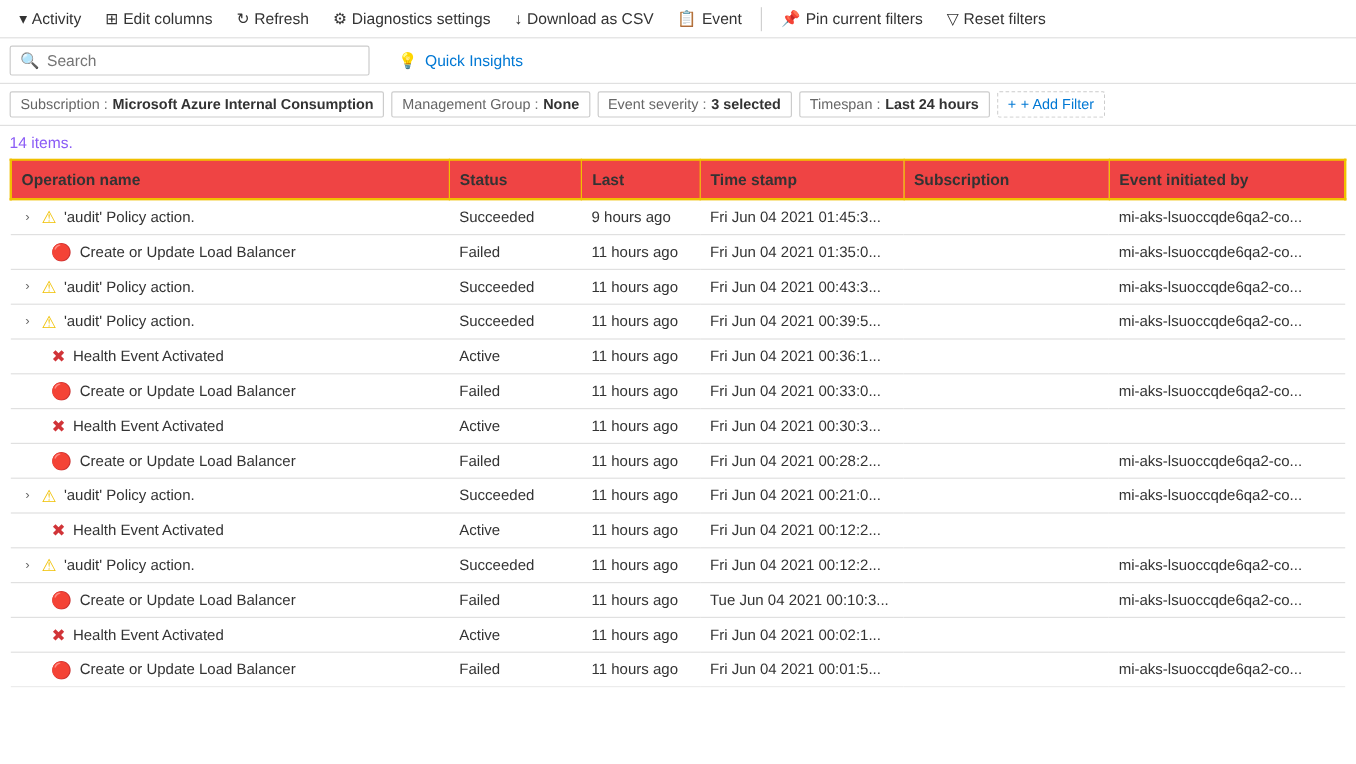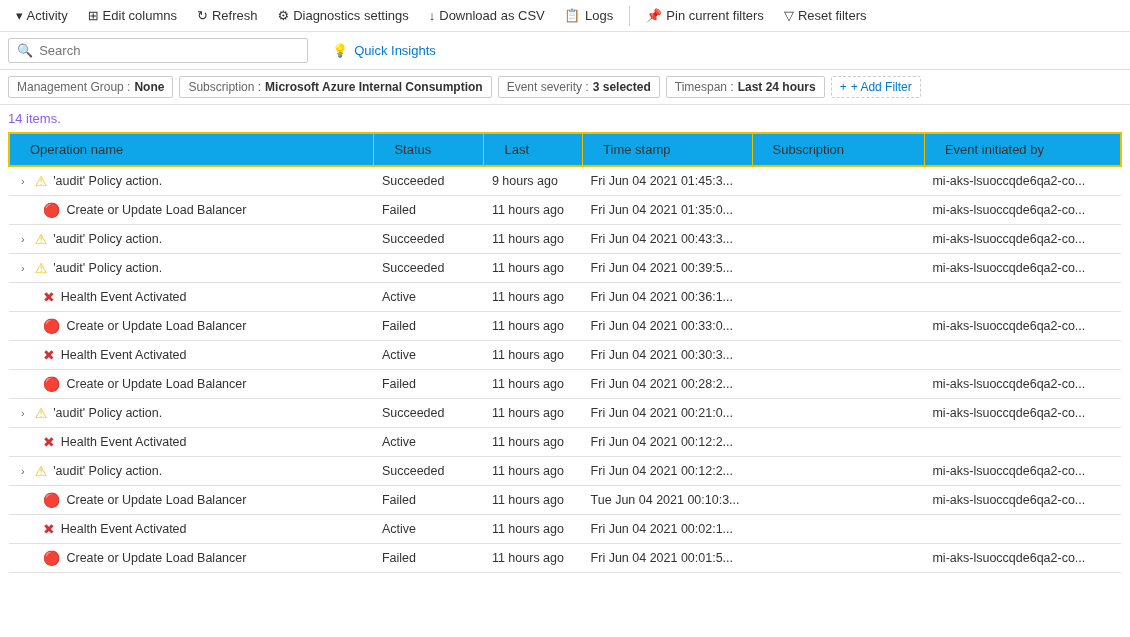--- a/index.html
+++ b/index.html
@@ -120,25 +120,25 @@
     }
     table {
       width: 100%;
       border-collapse: collapse;
     }
     thead tr {
       border: 2px solid #f0c000;
     }
     thead th {
       text-align: left;
-      padding: 8px 20px;
-      font-weight: 400;
+      padding: 8px 8px;
+      font-weight: 700;
       font-size: 13px;
       color: #333;
-      background: #0ea5e9;
+      background: #ef4444;
       border: 1px solid #f0c000;
       white-space: nowrap;
     }
     tbody tr {
       border-bottom: 1px solid #e0e0e0;
     }
     tbody td {
       padding: 6px 8px;
       font-size: 12.5px;
       color: #333;
@@ -182,21 +182,21 @@
   <button class="toolbar-btn">
     <span>⚙</span>
     <span>Diagnostics settings</span>
   </button>
   <button class="toolbar-btn">
     <span>↓</span>
     <span>Download as CSV</span>
   </button>
   <button class="toolbar-btn">
     <span>📋</span>
-    <span>Logs</span>
+    <span>Event</span>
   </button>
   <div class="toolbar-separator"></div>
   <button class="toolbar-btn">
     <span>📌</span>
     <span>Pin current filters</span>
   </button>
   <button class="toolbar-btn">
     <span>▽</span>
     <span>Reset filters</span>
   </button>
@@ -208,26 +208,26 @@
     <input type="text" placeholder="Search" style="">
   </div>
   <button class="quick-insights-btn">
     <span>💡</span>
     <span>Quick Insights</span>
   </button>
 </div>
 
 <div class="filter-row">
   <div class="filter-pill">
+    <span class="filter-label">Subscription :</span>
+    <span class="filter-value">Microsoft Azure Internal Consumption</span>
+  </div>
+  <div class="filter-pill">
     <span class="filter-label">Management Group :</span>
     <span class="filter-value">None</span>
-  </div>
-  <div class="filter-pill">
-    <span class="filter-label">Subscription :</span>
-    <span class="filter-value">Microsoft Azure Internal Consumption</span>
   </div>
   <div class="filter-pill">
     <span class="filter-label">Event severity :</span>
     <span class="filter-value">3 selected</span>
   </div>
   <div class="filter-pill">
     <span class="filter-label">Timespan :</span>
     <span class="filter-value">Last 24 hours</span>
   </div>
   <button class="add-filter-btn">

